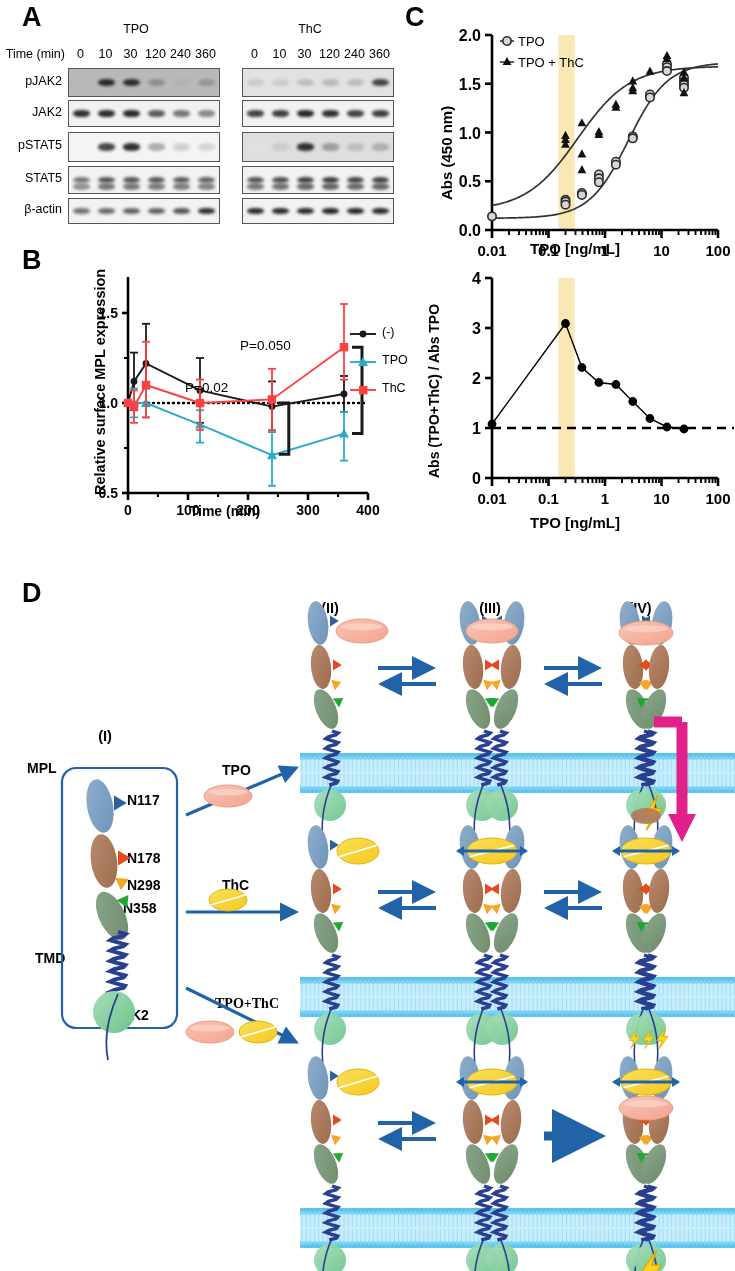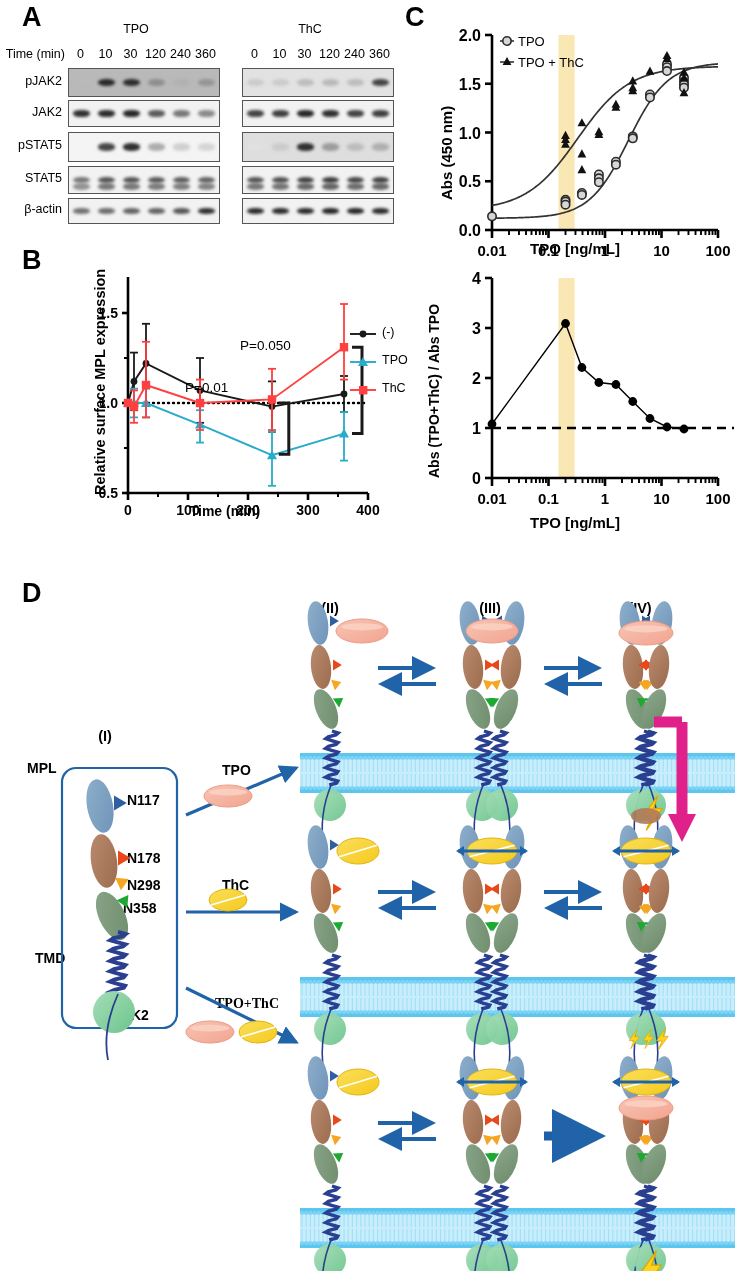--- a/index.html
+++ b/index.html
@@ -244,21 +244,21 @@
       <line x1="344" y1="134.59999999999997" x2="344" y2="58.99999999999997" stroke="#FF4040" stroke-width="1.8"></line>
       <line x1="340" y1="58.99999999999997" x2="348" y2="58.99999999999997" stroke="#FF4040" stroke-width="1.8"></line>
       <line x1="340" y1="134.59999999999997" x2="348" y2="134.59999999999997" stroke="#FF4040" stroke-width="1.8"></line>
       <rect x="339.8" y="97.99999999999999" width="8.4" height="8.4" fill="#FF4040"></rect>
       <path d="M278.8,158 L288.8,158 L288.8,209.3 L278.8,209.3" fill="none" stroke="#1a1a1a" stroke-width="3"></path>
       <path d="M352,102.19999999999999 L362,102.19999999999999 L362,188.60000000000002 L352,188.60000000000002" fill="none" stroke="#1a1a1a" stroke-width="3"></path>
     </svg>
   <div class="ylab-rot" id="b-ylabel" style="left:92px;top:250px;">Relative surface MPL expression</div>
   <div class="axtitle" id="b-xlabel" style="left:135px;top:258px;width:180px;">Time (min)</div>
   <div class="pval" style="left:240px;top:93px;">P=0.050</div>
-  <div class="pval" style="left:185px;top:135px;">P=0.01</div>
+  <div class="pval" style="left:185px;top:135px;">P=0.02</div>
   <div id="b-legend">
       <div style="position: absolute; left: 350px; top: 80px;">
         <svg width="28" height="14" style="position: absolute; left: 0px; top: 2px;">
           <line x1="0" y1="7" x2="26" y2="7" stroke="#1a1a1a" stroke-width="1.9"></line>
           <circle cx="13" cy="7" r="3.4" fill="#1a1a1a"></circle>
         </svg>
         <span style="position: absolute; left: 32px; top: 0px; font-size: 12.5px; white-space: nowrap;">(-)</span>
       </div>
       <div style="position: absolute; left: 350px; top: 108px;">
         <svg width="28" height="14" style="position: absolute; left: 0px; top: 2px;">

